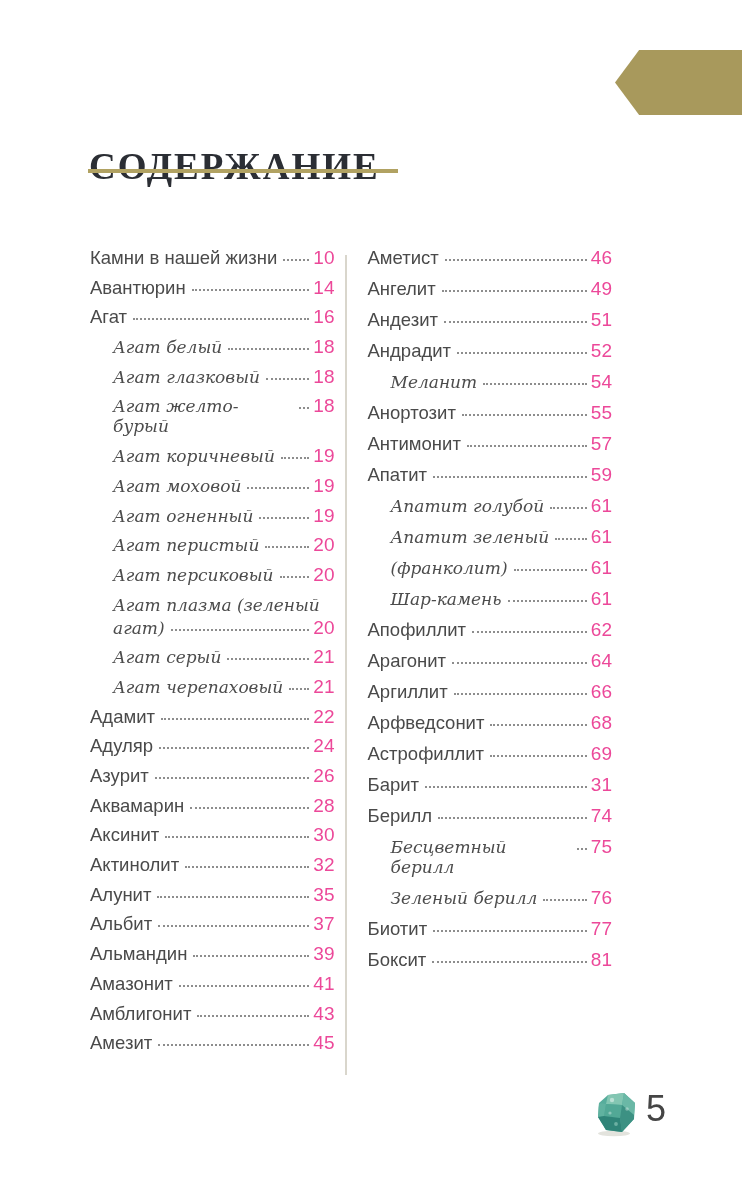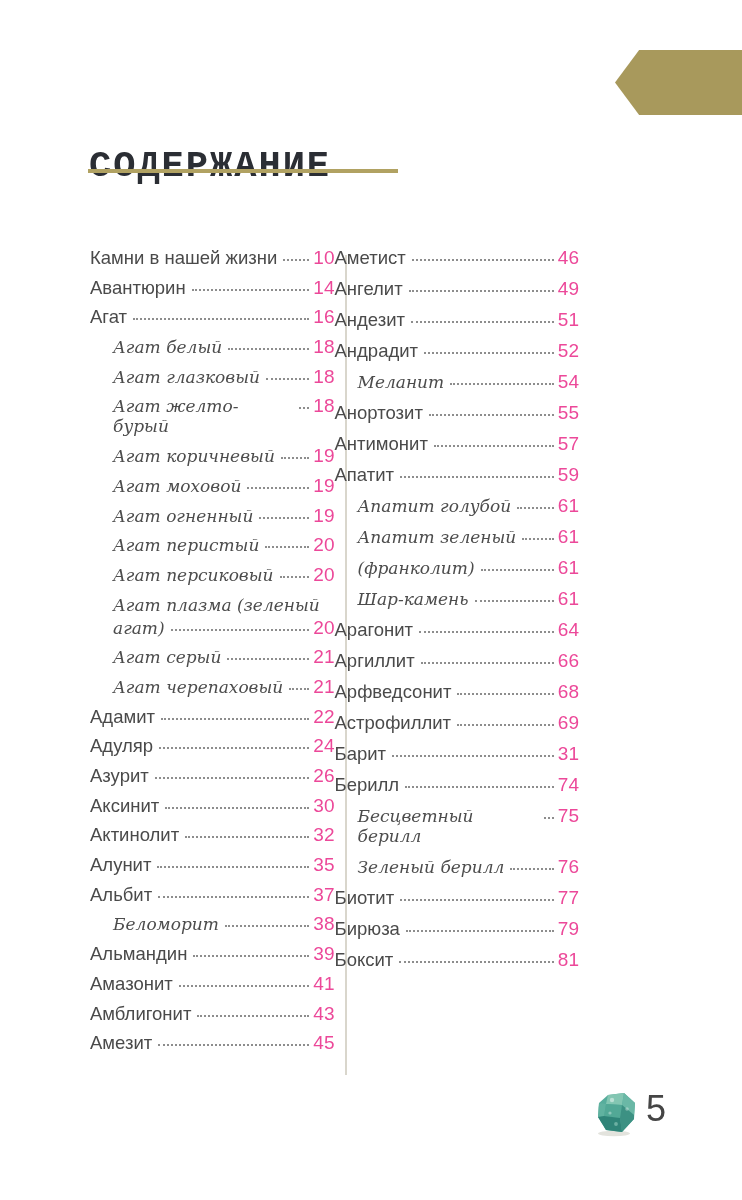--- a/index.html
+++ b/index.html
@@ -21,21 +21,21 @@
     height: 65px;
     background: #a8995c;
     clip-path: polygon(0 50%, 19% 0, 100% 0, 100% 100%, 19% 100%);
   }
 
   
   .title {
     position: absolute;
     left: 89px;
     top: 120px;
-    font-family: Liberation Mono, monospace;
+    font-family: Liberation Serif, serif;
     font-weight: bold;
     font-size: 37px;
     letter-spacing: 2px;
     color: #2b2e34;
     white-space: nowrap;
   }
   .title-underline {
     position: absolute;
     left: 88px;
     top: 169px;
@@ -54,20 +54,21 @@
     background: #d9d6cc;
   }
 
   
   .toc {
     position: absolute;
     left: 90px;
     top: 248px;
     width: 522px;
     display: flex;
+    gap: 33px;
   }
   .col { width: 244.5px; }
   .col ul { list-style: none; margin: 0; padding: 0; }
 
   .toc-row {
     display: flex;
     align-items: baseline;
     font-size: 18.5px;
     line-height: 20px;
     color: #4a4a4a;
@@ -218,43 +219,43 @@
             <span class="t">Адуляр</span>
             <span class="dots"></span>
             <span class="pg">24</span>
           </li>
           <li class="toc-row">
             <span class="t">Азурит</span>
             <span class="dots"></span>
             <span class="pg">26</span>
           </li>
           <li class="toc-row">
+            <span class="t">Аквамарин</span>
+            <span class="dots"></span>
+            <span class="pg">28</span>
+          </li>
+          <li class="toc-row">
             <span class="t">Аксинит</span>
             <span class="dots"></span>
             <span class="pg">30</span>
           </li>
           <li class="toc-row">
             <span class="t">Актинолит</span>
             <span class="dots"></span>
             <span class="pg">32</span>
           </li>
           <li class="toc-row">
             <span class="t">Алунит</span>
             <span class="dots"></span>
             <span class="pg">35</span>
           </li>
           <li class="toc-row">
             <span class="t">Альбит</span>
             <span class="dots"></span>
             <span class="pg">37</span>
-          </li>
-          <li class="toc-row sub">
-            <span class="t">Беломорит</span>
-            <span class="dots"></span>
-            <span class="pg">38</span>
           </li>
           <li class="toc-row">
             <span class="t">Альмандин</span>
             <span class="dots"></span>
             <span class="pg">39</span>
           </li>
           <li class="toc-row">
             <span class="t">Амазонит</span>
             <span class="dots"></span>
             <span class="pg">41</span>
@@ -329,20 +330,25 @@
               <span class="dots"></span>
               <span class="pg">61</span>
             </div>
           </li>
           <li class="toc-row sub">
             <span class="t">Шар-камень</span>
             <span class="dots"></span>
             <span class="pg">61</span>
           </li>
           <li class="toc-row">
+            <span class="t">Апофиллит</span>
+            <span class="dots"></span>
+            <span class="pg">62</span>
+          </li>
+          <li class="toc-row">
             <span class="t">Арагонит</span>
             <span class="dots"></span>
             <span class="pg">64</span>
           </li>
           <li class="toc-row">
             <span class="t">Аргиллит</span>
             <span class="dots"></span>
             <span class="pg">66</span>
           </li>
           <li class="toc-row">
@@ -372,25 +378,20 @@
           </li>
           <li class="toc-row sub">
             <span class="t">Зеленый берилл</span>
             <span class="dots"></span>
             <span class="pg">76</span>
           </li>
           <li class="toc-row">
             <span class="t">Биотит</span>
             <span class="dots"></span>
             <span class="pg">77</span>
-          </li>
-          <li class="toc-row">
-            <span class="t">Бирюза</span>
-            <span class="dots"></span>
-            <span class="pg">79</span>
           </li>
           <li class="toc-row">
             <span class="t">Боксит</span>
             <span class="dots"></span>
             <span class="pg">81</span>
           </li>
         </ul>
     </div>
   </div>
 

